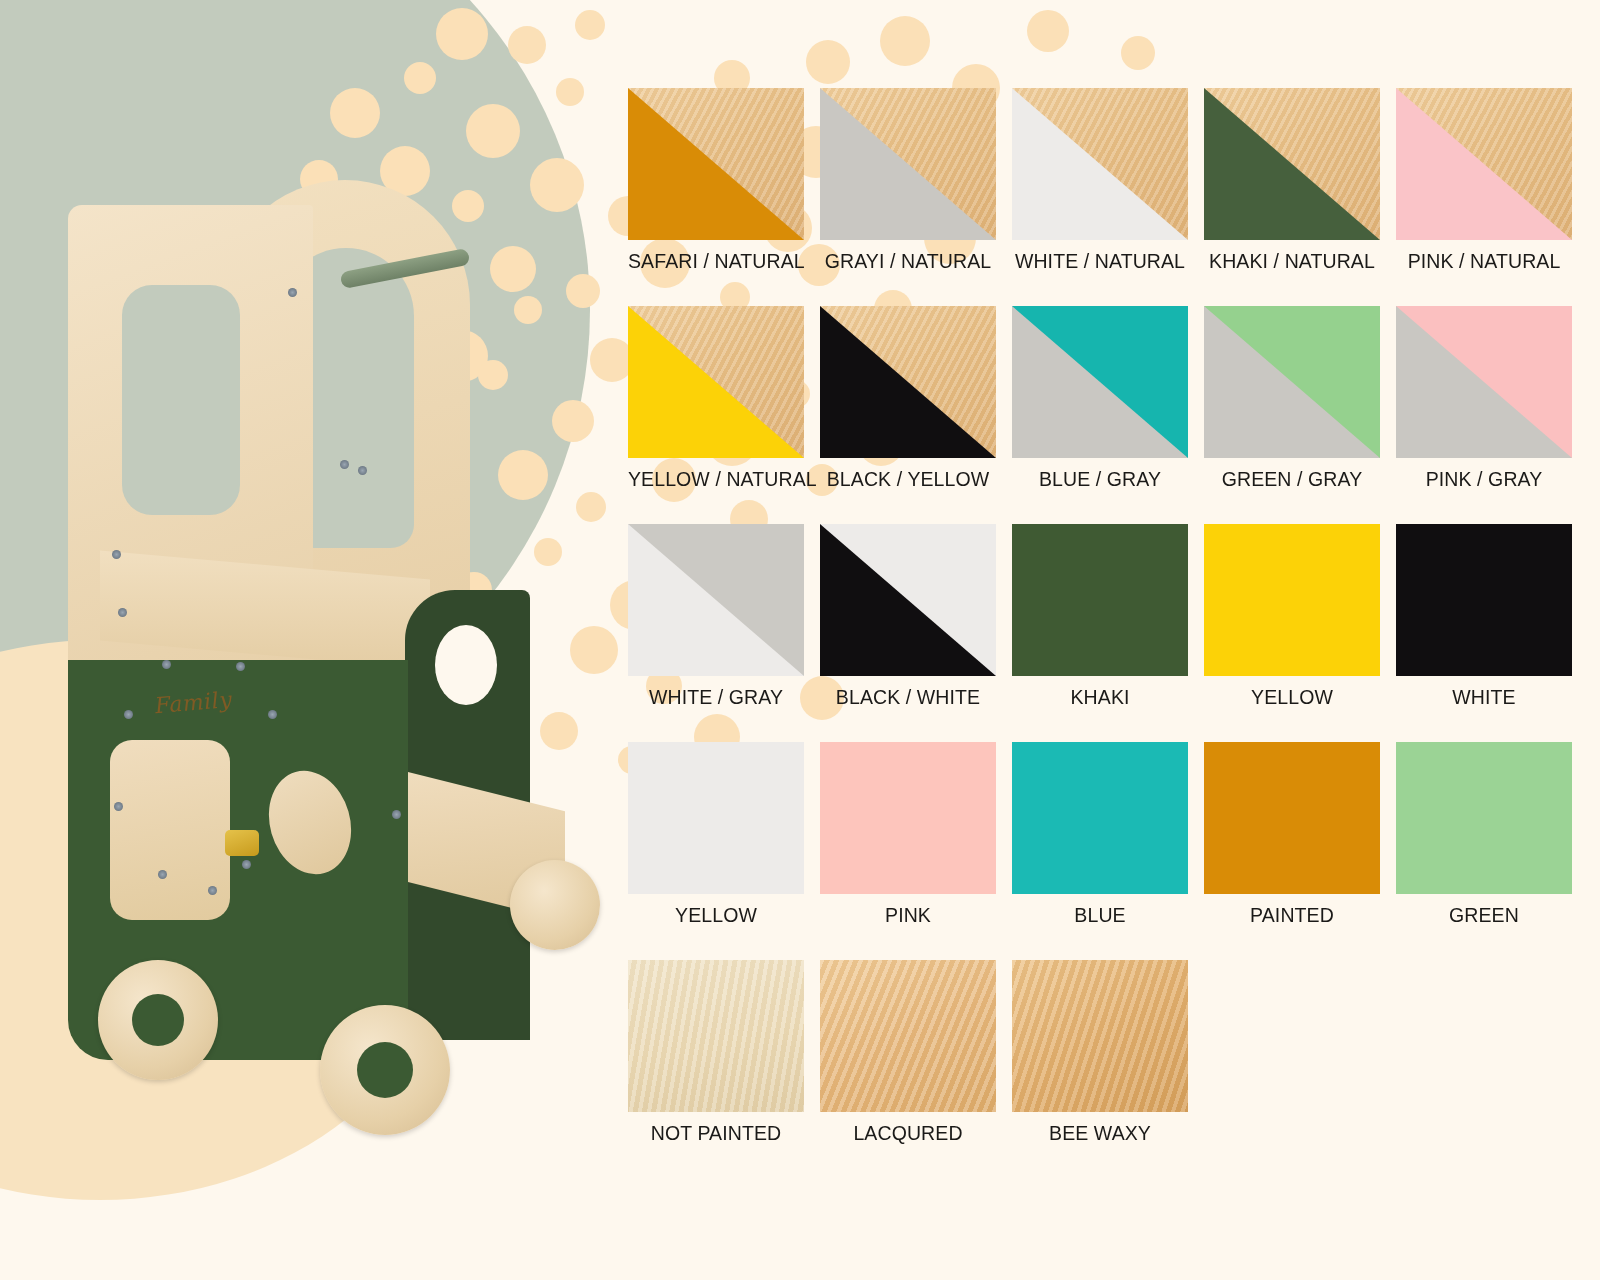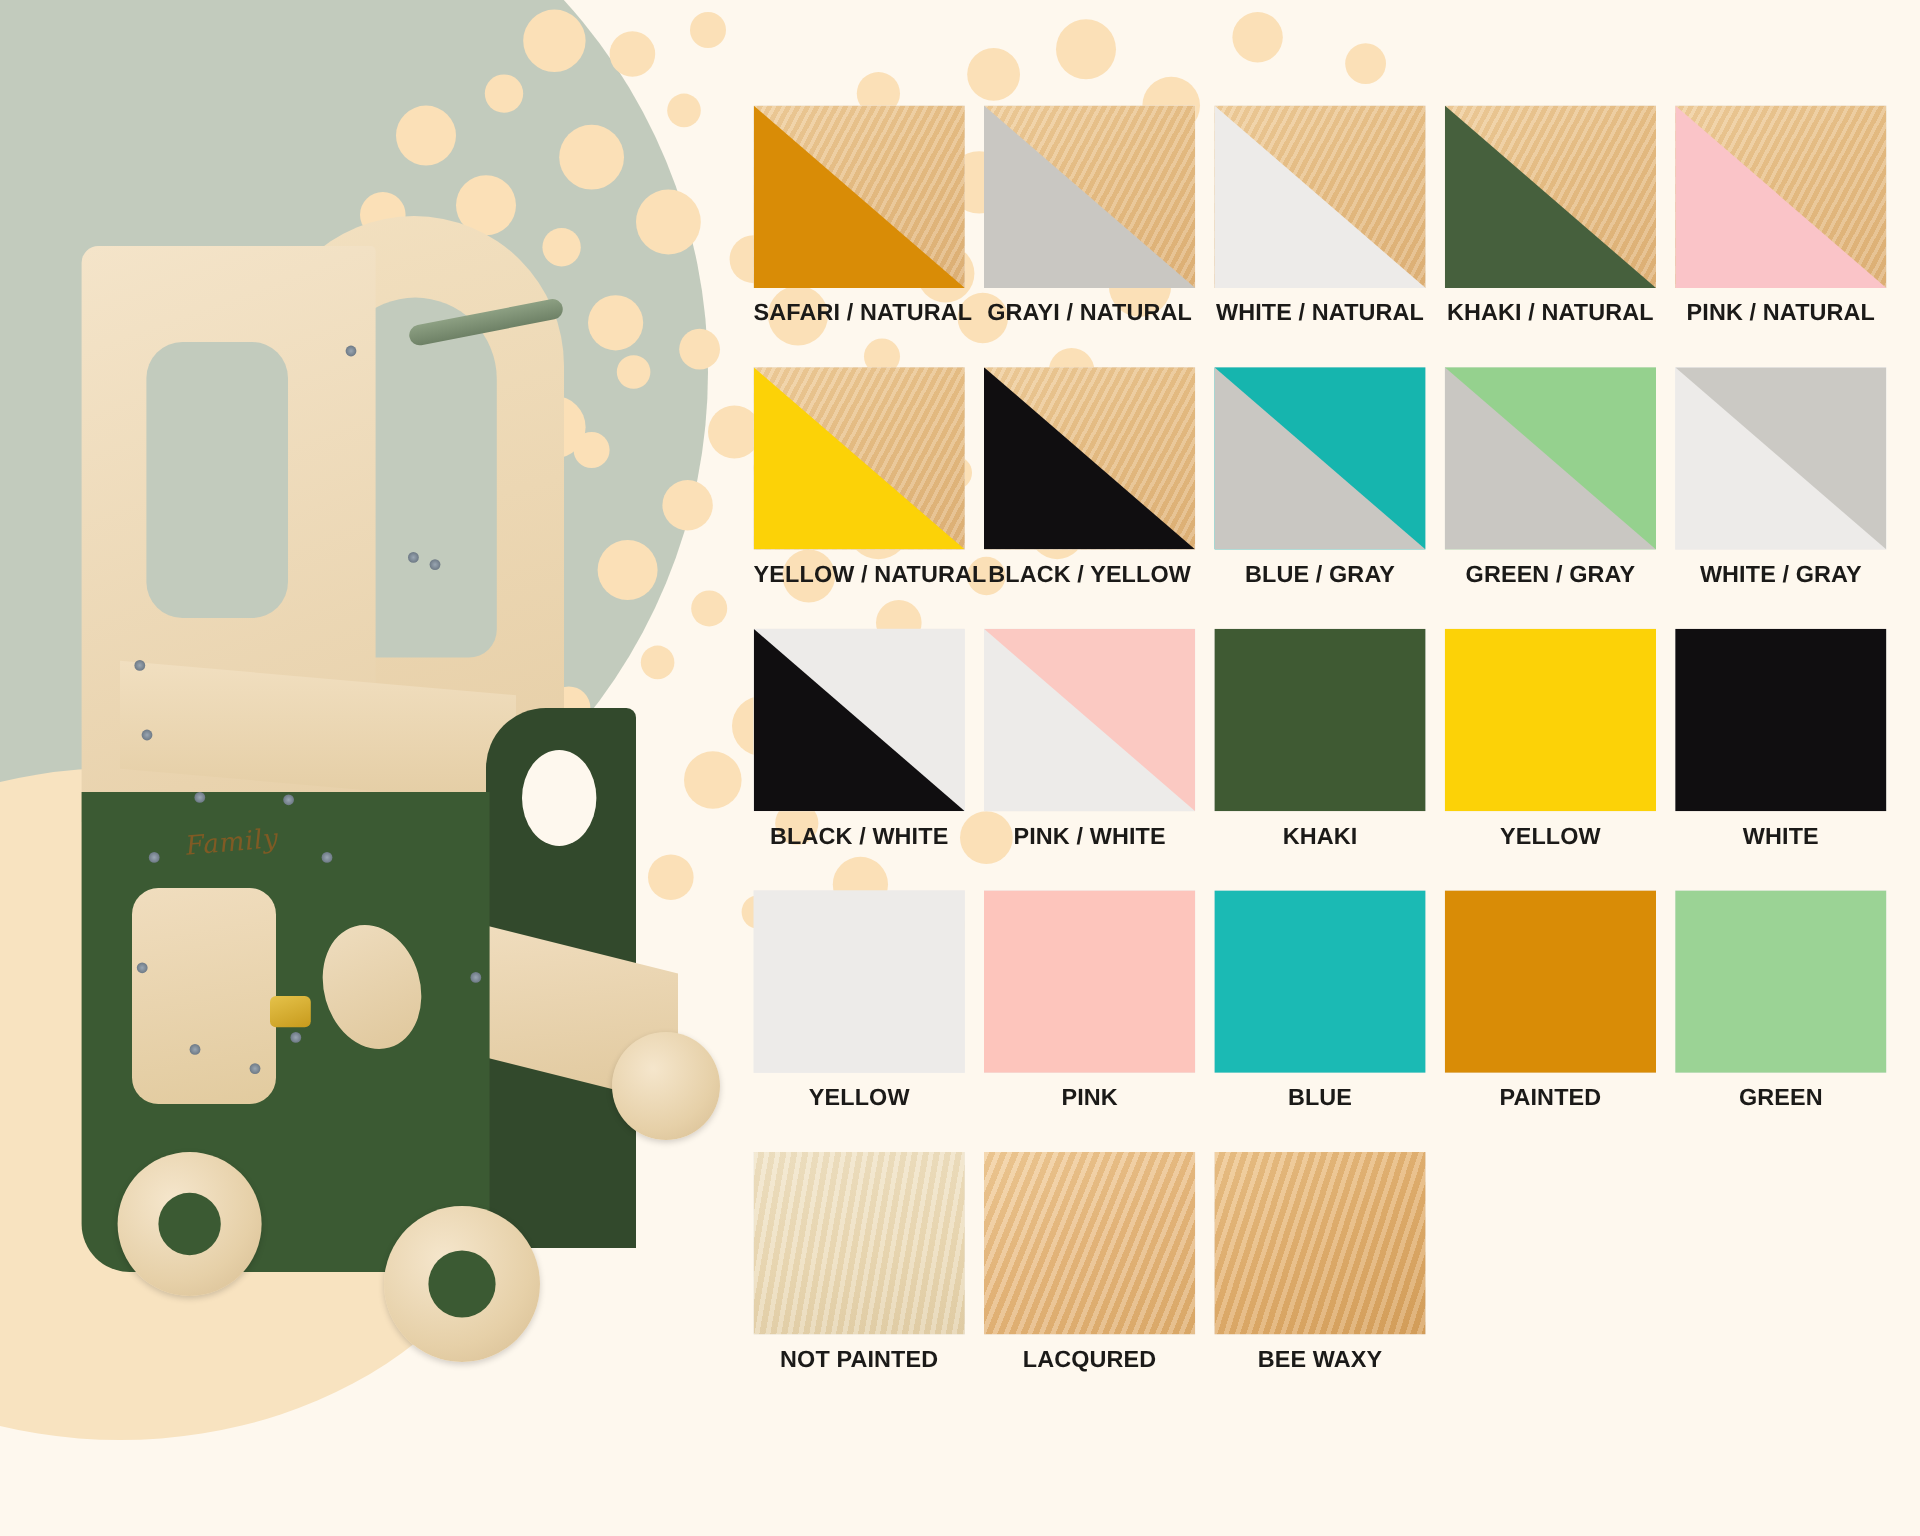--- a/index.html
+++ b/index.html
@@ -198,21 +198,21 @@
   .tex-beewaxy {
     background:
       repeating-linear-gradient(108deg, rgba(255,255,255,.18) 0 4px, rgba(172,120,52,.14) 4px 9px),
       linear-gradient(150deg,#EFC78F 0%,#E4B272 50%,#D8A25E 100%);
   }
   .label {
     position: absolute;
     left: 0; right: 0; top: 162px;
     text-align: center;
     font-size: 19.5px;
-    font-weight: bold;
+    font-weight: normal;
     color: #1B1A18;
     letter-spacing: .1px;
     white-space: nowrap;
   }
 </style>
 </head>
 <body>
 
 <div id="canvas">
 
@@ -394,66 +394,66 @@
         <div class="label">BLUE / GRAY</div>
       </div>
       <div class="cell">
         <div class="swatch">
           <div class="half-a" style="background: rgb(149, 209, 142);"></div>
           <div class="half-b" style="background: rgb(201, 199, 194);"></div>
         </div>
         <div class="label">GREEN / GRAY</div>
       </div>
       <div class="cell">
+        <div class="swatch">
+          <div class="half-a" style="background: rgb(251, 192, 192);"></div>
+          <div class="half-b" style="background: rgb(201, 199, 194);"></div>
+        </div>
+        <div class="label">PINK / GRAY</div>
+      </div>
+      <div class="cell">
         <div class="swatch flip">
           <div class="half-a" style="background: rgb(237, 235, 233);"></div>
           <div class="half-b" style="background: rgb(203, 201, 196);"></div>
         </div>
         <div class="label">WHITE / GRAY</div>
       </div>
       <div class="cell">
         <div class="swatch">
           <div class="half-a" style="background: rgb(237, 235, 233);"></div>
           <div class="half-b" style="background: rgb(16, 14, 16);"></div>
         </div>
         <div class="label">BLACK /  WHITE</div>
       </div>
       <div class="cell">
-        <div class="swatch flip">
+        <div class="swatch">
+          <div class="half-a" style="background: rgb(63, 90, 51);"></div>
+        </div>
+        <div class="label">KHAKI</div>
+      </div>
+      <div class="cell">
+        <div class="swatch">
+          <div class="half-a" style="background: rgb(252, 210, 7);"></div>
+        </div>
+        <div class="label">YELLOW</div>
+      </div>
+      <div class="cell">
+        <div class="swatch">
+          <div class="half-a" style="background: rgb(16, 14, 16);"></div>
+        </div>
+        <div class="label">WHITE</div>
+      </div>
+      <div class="cell">
+        <div class="swatch">
           <div class="half-a" style="background: rgb(237, 235, 233);"></div>
-          <div class="half-b" style="background: rgb(251, 201, 194);"></div>
-        </div>
-        <div class="label">PINK  / WHITE</div>
-      </div>
-      <div class="cell">
-        <div class="swatch">
-          <div class="half-a" style="background: rgb(63, 90, 51);"></div>
-        </div>
-        <div class="label">KHAKI</div>
-      </div>
-      <div class="cell">
-        <div class="swatch">
-          <div class="half-a" style="background: rgb(252, 210, 7);"></div>
         </div>
         <div class="label">YELLOW</div>
       </div>
       <div class="cell">
         <div class="swatch">
-          <div class="half-a" style="background: rgb(16, 14, 16);"></div>
-        </div>
-        <div class="label">WHITE</div>
-      </div>
-      <div class="cell">
-        <div class="swatch">
-          <div class="half-a" style="background: rgb(237, 235, 233);"></div>
-        </div>
-        <div class="label">YELLOW</div>
-      </div>
-      <div class="cell">
-        <div class="swatch">
           <div class="half-a" style="background: rgb(253, 197, 188);"></div>
         </div>
         <div class="label">PINK</div>
       </div>
       <div class="cell">
         <div class="swatch">
           <div class="half-a" style="background: rgb(27, 186, 180);"></div>
         </div>
         <div class="label">BLUE</div>
       </div>

